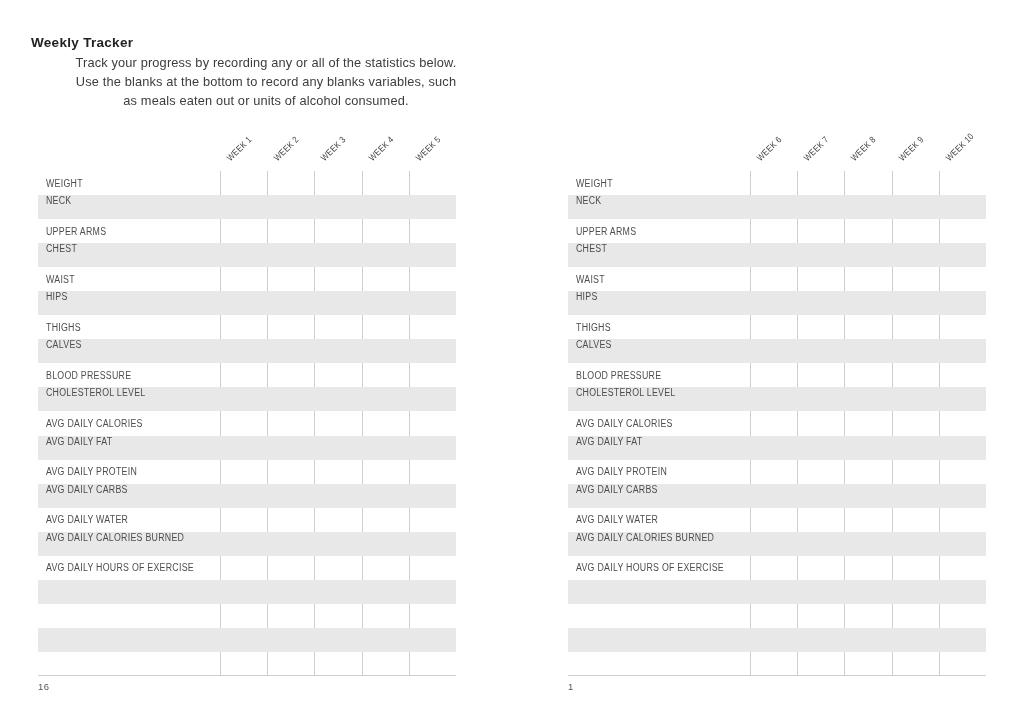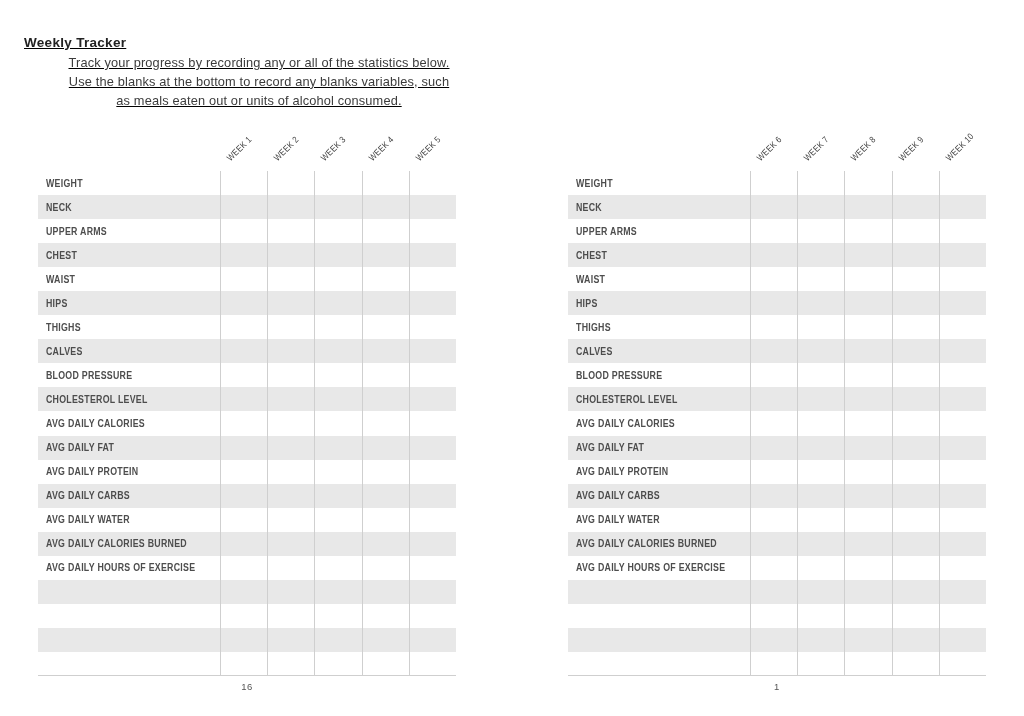--- a/index.html
+++ b/index.html
@@ -14,23 +14,22 @@
   * { margin: 0; padding: 0; box-sizing: border-box; }
   html, body {
     width: 1024px; height: 716px;
     background: #ffffff;
     font-family: "Liberation Sans", sans-serif;
     overflow: hidden;
     position: relative;
   }
   .page-header {
     position: absolute;
-    left: 24px; top: 35px;
+    left: 31px; top: 35px;
     width: 470px;
-    text-decoration: underline;
   }
   .page-title {
     font-size: 13.5px;
     font-weight: bold;
     color: var(--heading);
     letter-spacing: 0.3px;
     line-height: 15px;
   }
   .page-desc {
     margin-top: 4px;
@@ -44,26 +43,26 @@
   }
   .tracker {
     position: absolute;
     top: 171px;
     width: 418px;
     height: 505px;
     border-bottom: 1px solid var(--line);
   }
   .tracker.left  { left: 38px; }
   .tracker.right { left: 568px; }
-  .rows { position: absolute; inset: 0; font-weight: bold; }
+  .rows { position: absolute; inset: 0; }
   .tracker-row {
     display: flex;
     height: 24.048px;
   }
-  .tracker-row.shaded { background: var(--shade); }
+  .tracker-row.shaded { background: var(--shade); flex-direction: column; }
   .row-label {
     width: 182px;
     display: flex;
     align-items: center;
     padding-left: 8px;
     overflow: hidden;
   }
   .row-label span {
     font-size: 10px;
     color: var(--label);
@@ -85,21 +84,20 @@
     font-size: 9px;
     color: var(--weekhdr);
     letter-spacing: 0.3px;
     white-space: nowrap;
     transform-origin: 0 100%;
     transform: rotate(-45deg) scaleX(0.85);
   }
   .page-number {
     position: absolute;
     top: 510px; left: 0; right: 0;
-    text-align: center;
     font-size: 9.5px;
     color: var(--pagenum);
     letter-spacing: 0.5px;
   }
 </style>
 </head>
 <body>
 
 <header class="page-header">
   <div class="page-title">Weekly Tracker</div>

